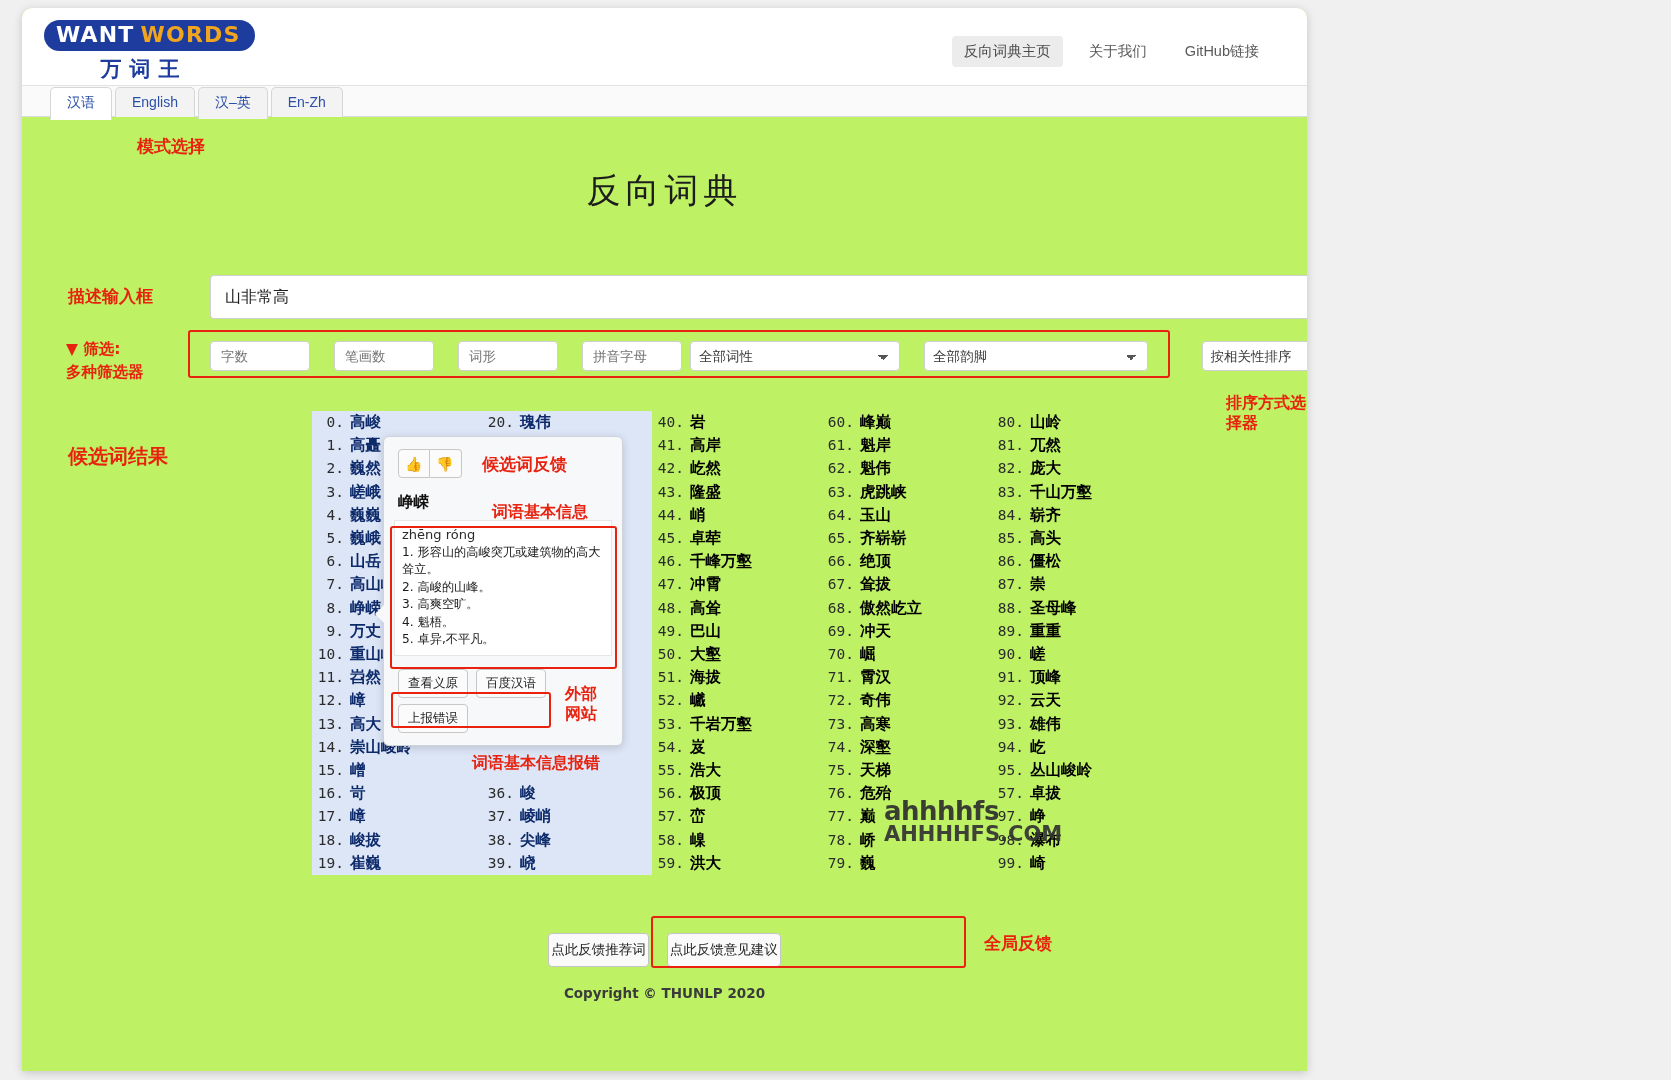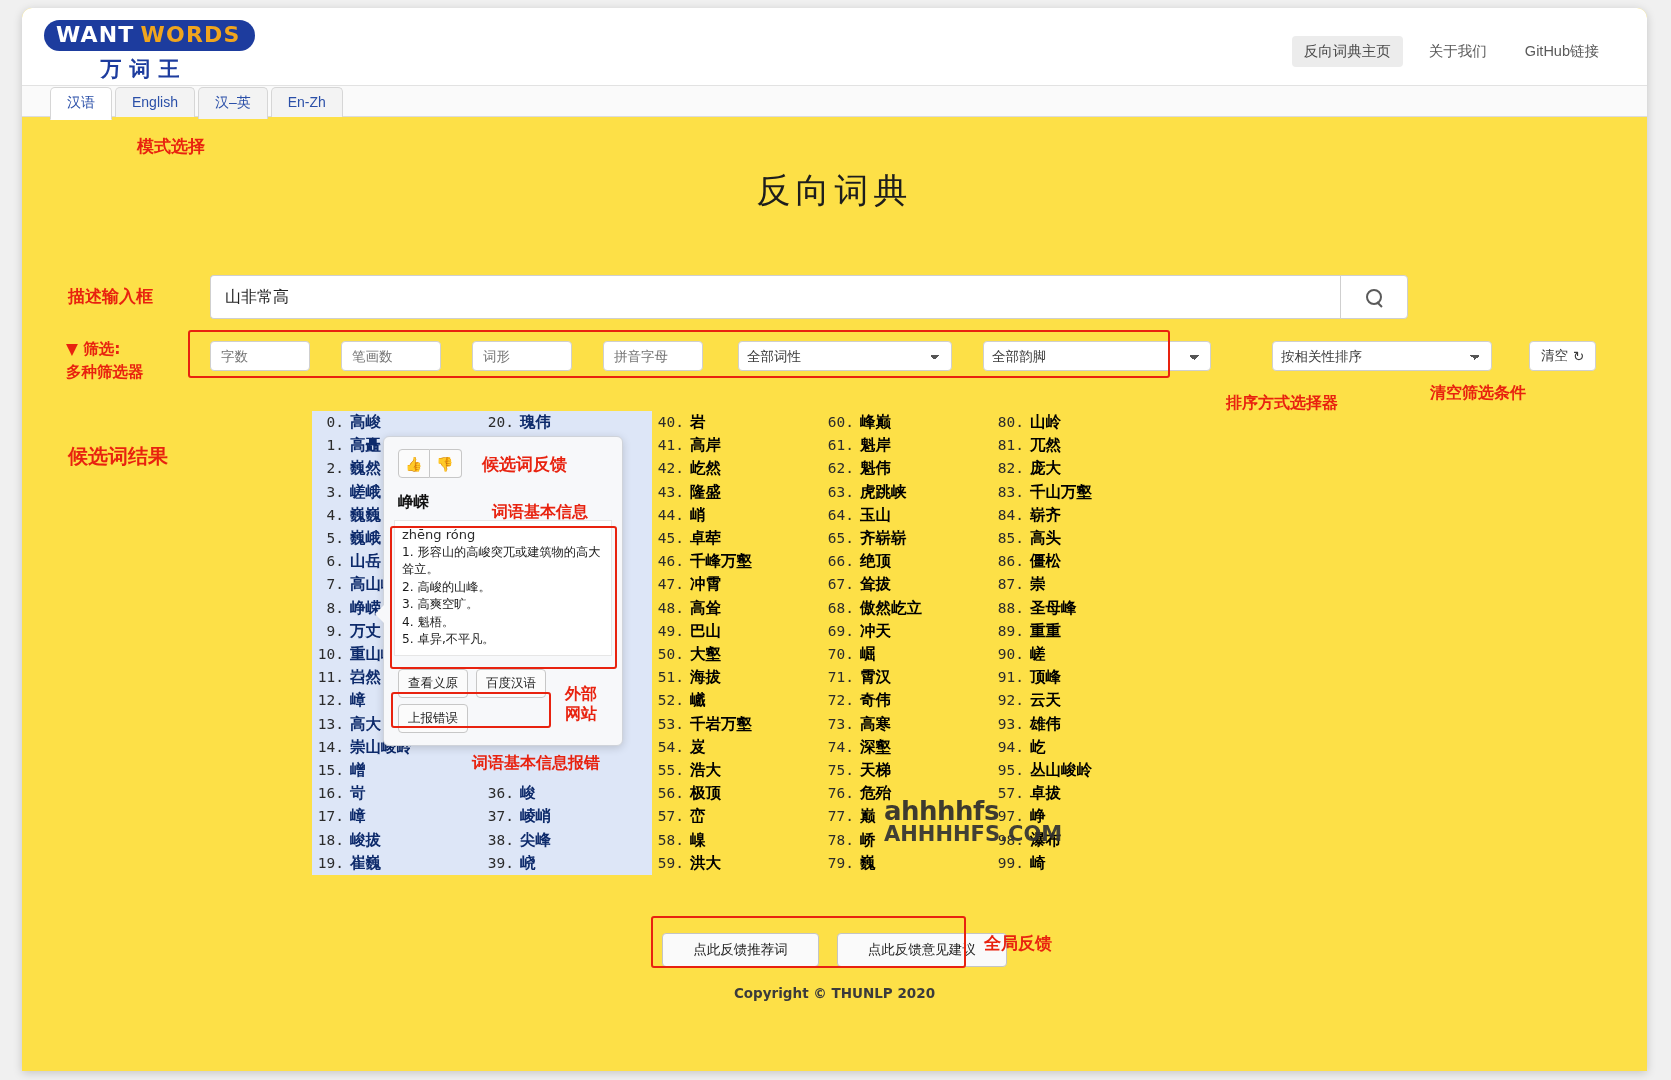--- a/index.html
+++ b/index.html
@@ -6,22 +6,22 @@
   html, body { margin: 0; padding: 0; }
   body {
     width: 1671px; height: 1080px;
     background: #f0f0f0;
     font-family: "Liberation Sans", "DejaVu Sans", sans-serif;
     overflow: hidden;
   }
   .page {
     position: absolute;
     left: 22px; top: 8px;
-    width: 1625px; height: 1063px;
-    background: #fde047;
+    width: 1285px; height: 1063px;
+    background: #bef264;
     border-radius: 10px 10px 0 0;
     box-shadow: 0 2px 10px rgba(0,0,0,0.18);
     overflow: hidden;
   }
 
   
   .header {
     position: relative;
     height: 78px;
     border-bottom: 1px solid #e2e2e2;
@@ -140,21 +140,21 @@
   }
   .mag::after {
     content: ""; position: absolute; left: 11px; top: 12px;
     width: 7px; height: 2px; background: #5a5a5a;
     transform: rotate(45deg); transform-origin: left center;
   }
 
   
   .filterrow {
     position: absolute; left: 176px; top: 333px;
-    display: flex; align-items: center; gap: 7px;
+    display: flex; align-items: center; gap: 0;
   }
   .finput {
     height: 30px; border: 1px solid #cfcfcf; border-radius: 4px;
     background: #fff; font-size: 13.5px; color: #7d7d7d;
     padding: 0 10px; outline: none;
     font-family: "DejaVu Sans", sans-serif;
   }
   .fi-w1 { width: 100px; }
   .fsel {
     height: 30px; border: 1px solid #cfcfcf; border-radius: 4px;
@@ -255,21 +255,21 @@
   }
 
   
   .feedback {
     position: absolute; left: 0; right: 0; top: 925px;
     display: flex; justify-content: center; gap: 18px;
   }
   .fbtn {
     border: 1px solid #c4c4c4; background: #fafafa;
     border-radius: 4px; font-size: 13.5px; color: #222;
-    padding: 7px 30px; cursor: pointer;
+    padding: 7px 2px; cursor: pointer;
     font-family: "DejaVu Sans", sans-serif;
   }
   .copyright {
     position: absolute; left: 0; right: 0; top: 977px;
     text-align: center; font-size: 13.5px; color: #3b3b3b;
     font-weight: bold; font-family: "DejaVu Sans", sans-serif;
   }
 
   
   .wm {
@@ -326,21 +326,21 @@
     <div>多种筛选器</div>
   </div>
 
   <div class="annbox" style="left:166px; top:322px; width:982px; height:48px;"></div>
 
   <div class="filterrow">
     <input class="finput fi-w1" style="margin-left: 12px;" placeholder="字数">
     <input class="finput fi-w1" style="margin-left: 24px;" placeholder="笔画数">
     <input class="finput fi-w1" style="margin-left: 24px;" placeholder="词形">
     <input class="finput fi-w1" style="margin-left: 24px;" placeholder="拼音字母">
-    <select class="fsel sel-pos" style="margin-left:28px;">
+    <select class="fsel sel-pos" style="margin-left:8px;">
       <option>全部词性</option>
     </select>
     <select class="fsel sel-rhy" style="margin-left:24px;">
       <option>全部韵脚</option>
     </select>
     <select class="fsel sel-sort" style="margin-left:54px;">
       <option>按相关性排序</option>
     </select>
     <button class="clearbtn" style="margin-left:30px;">
       <span>清空</span>

